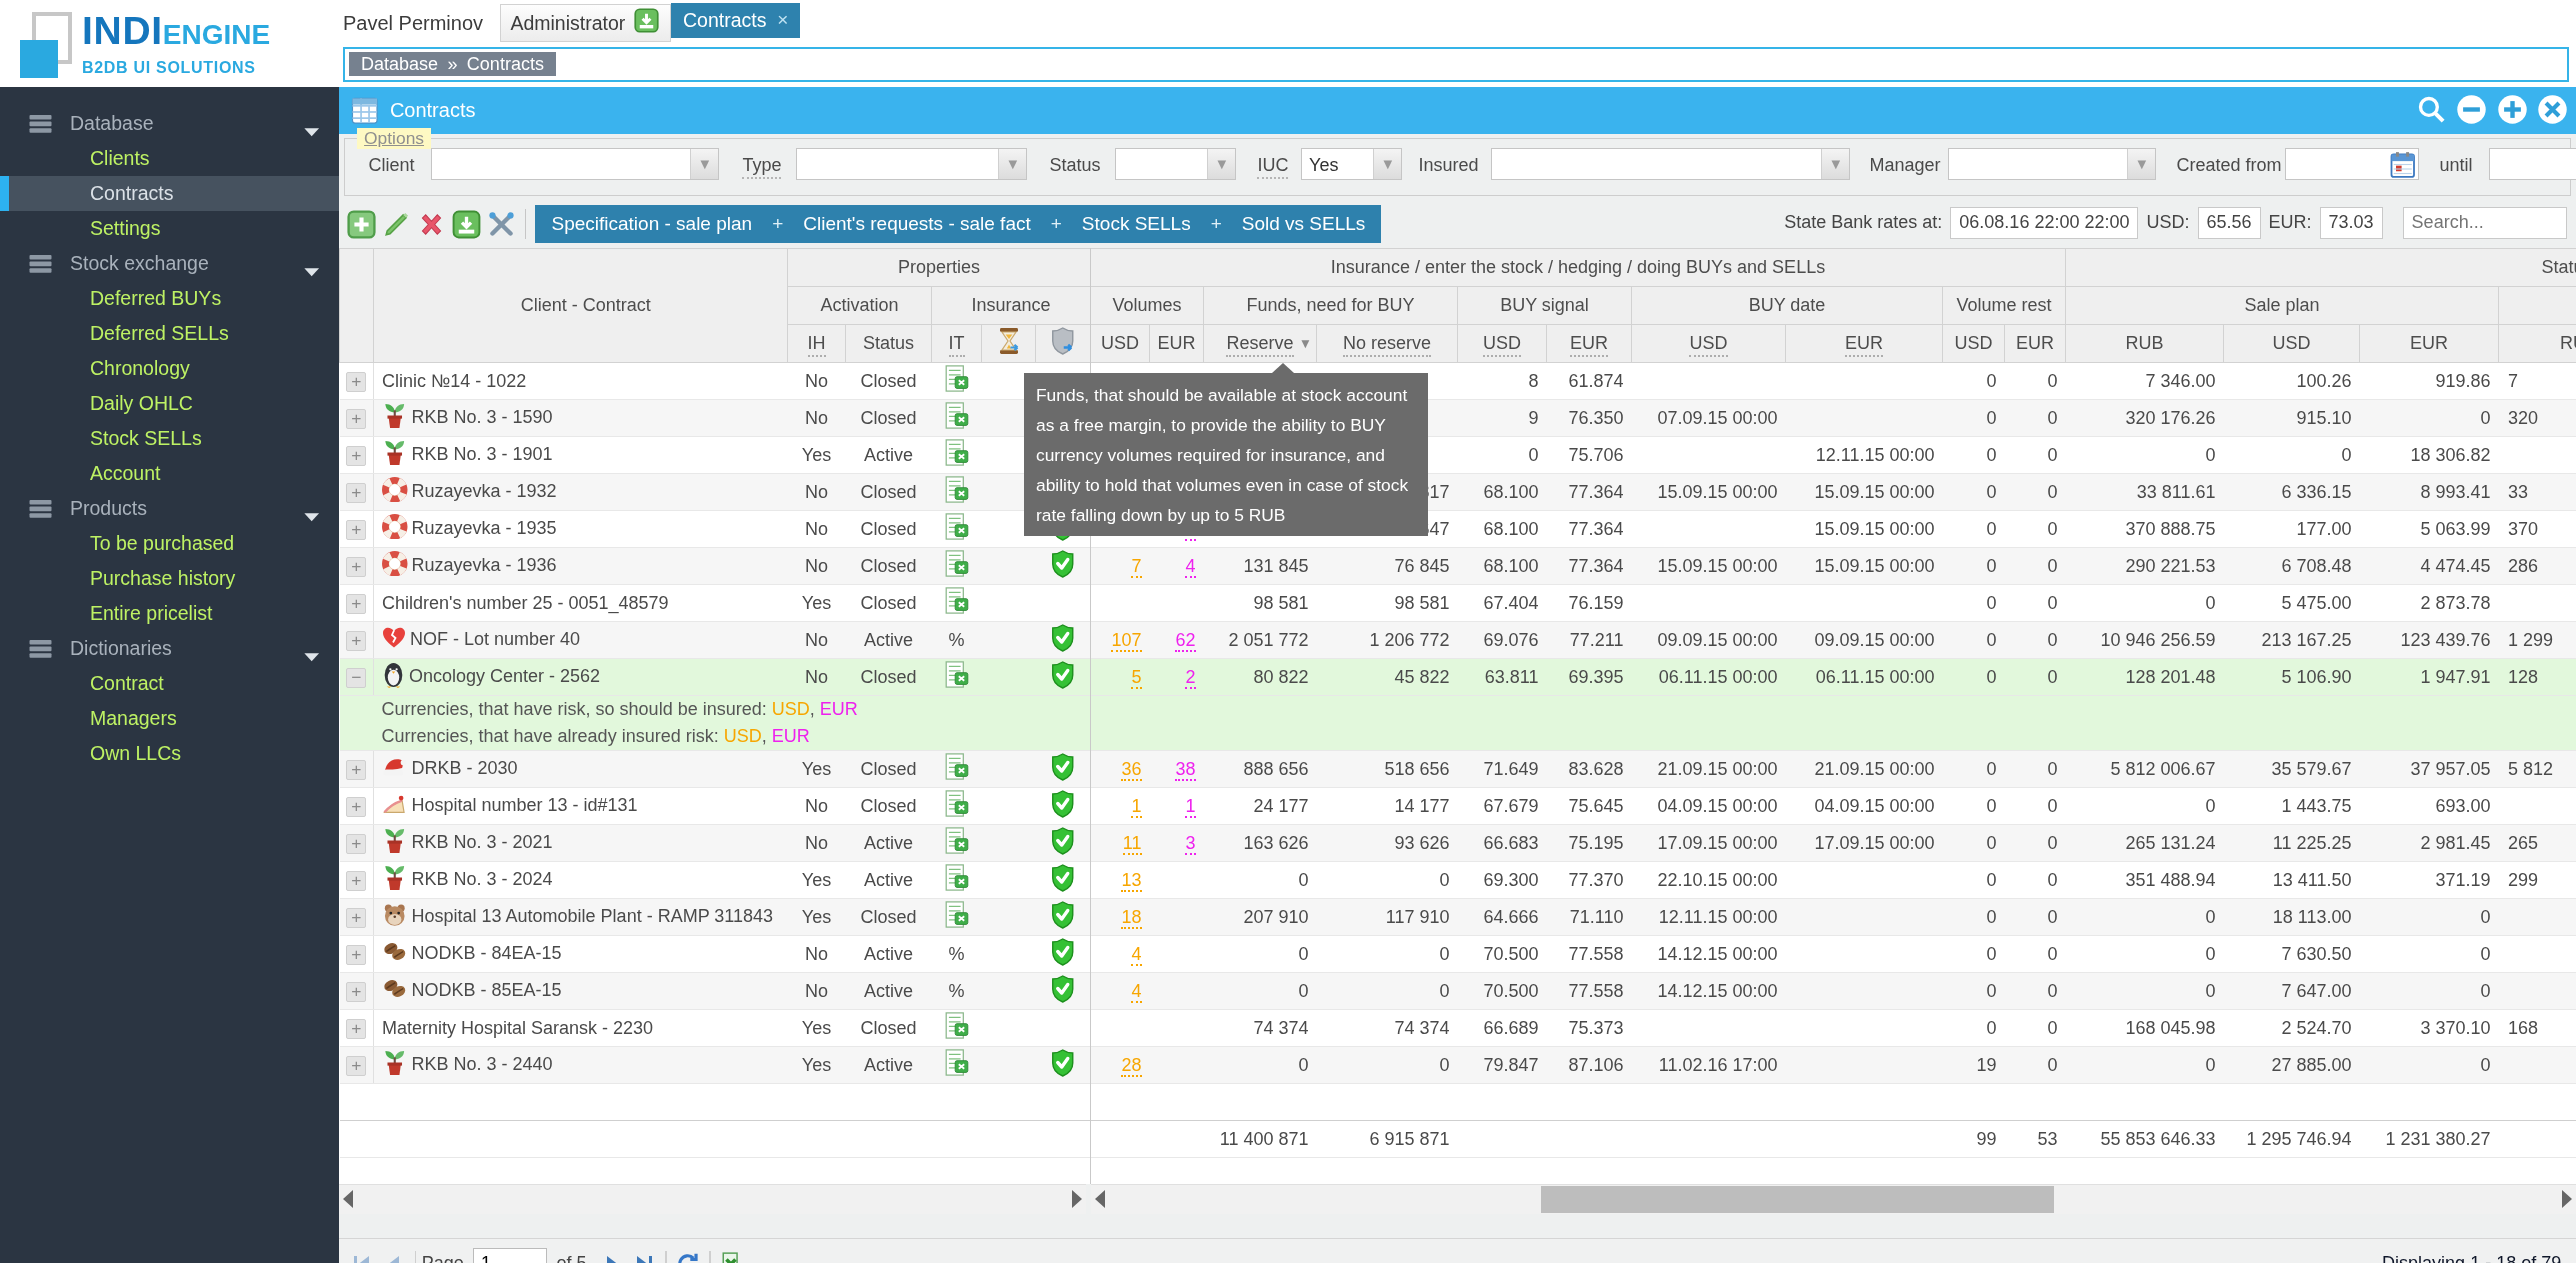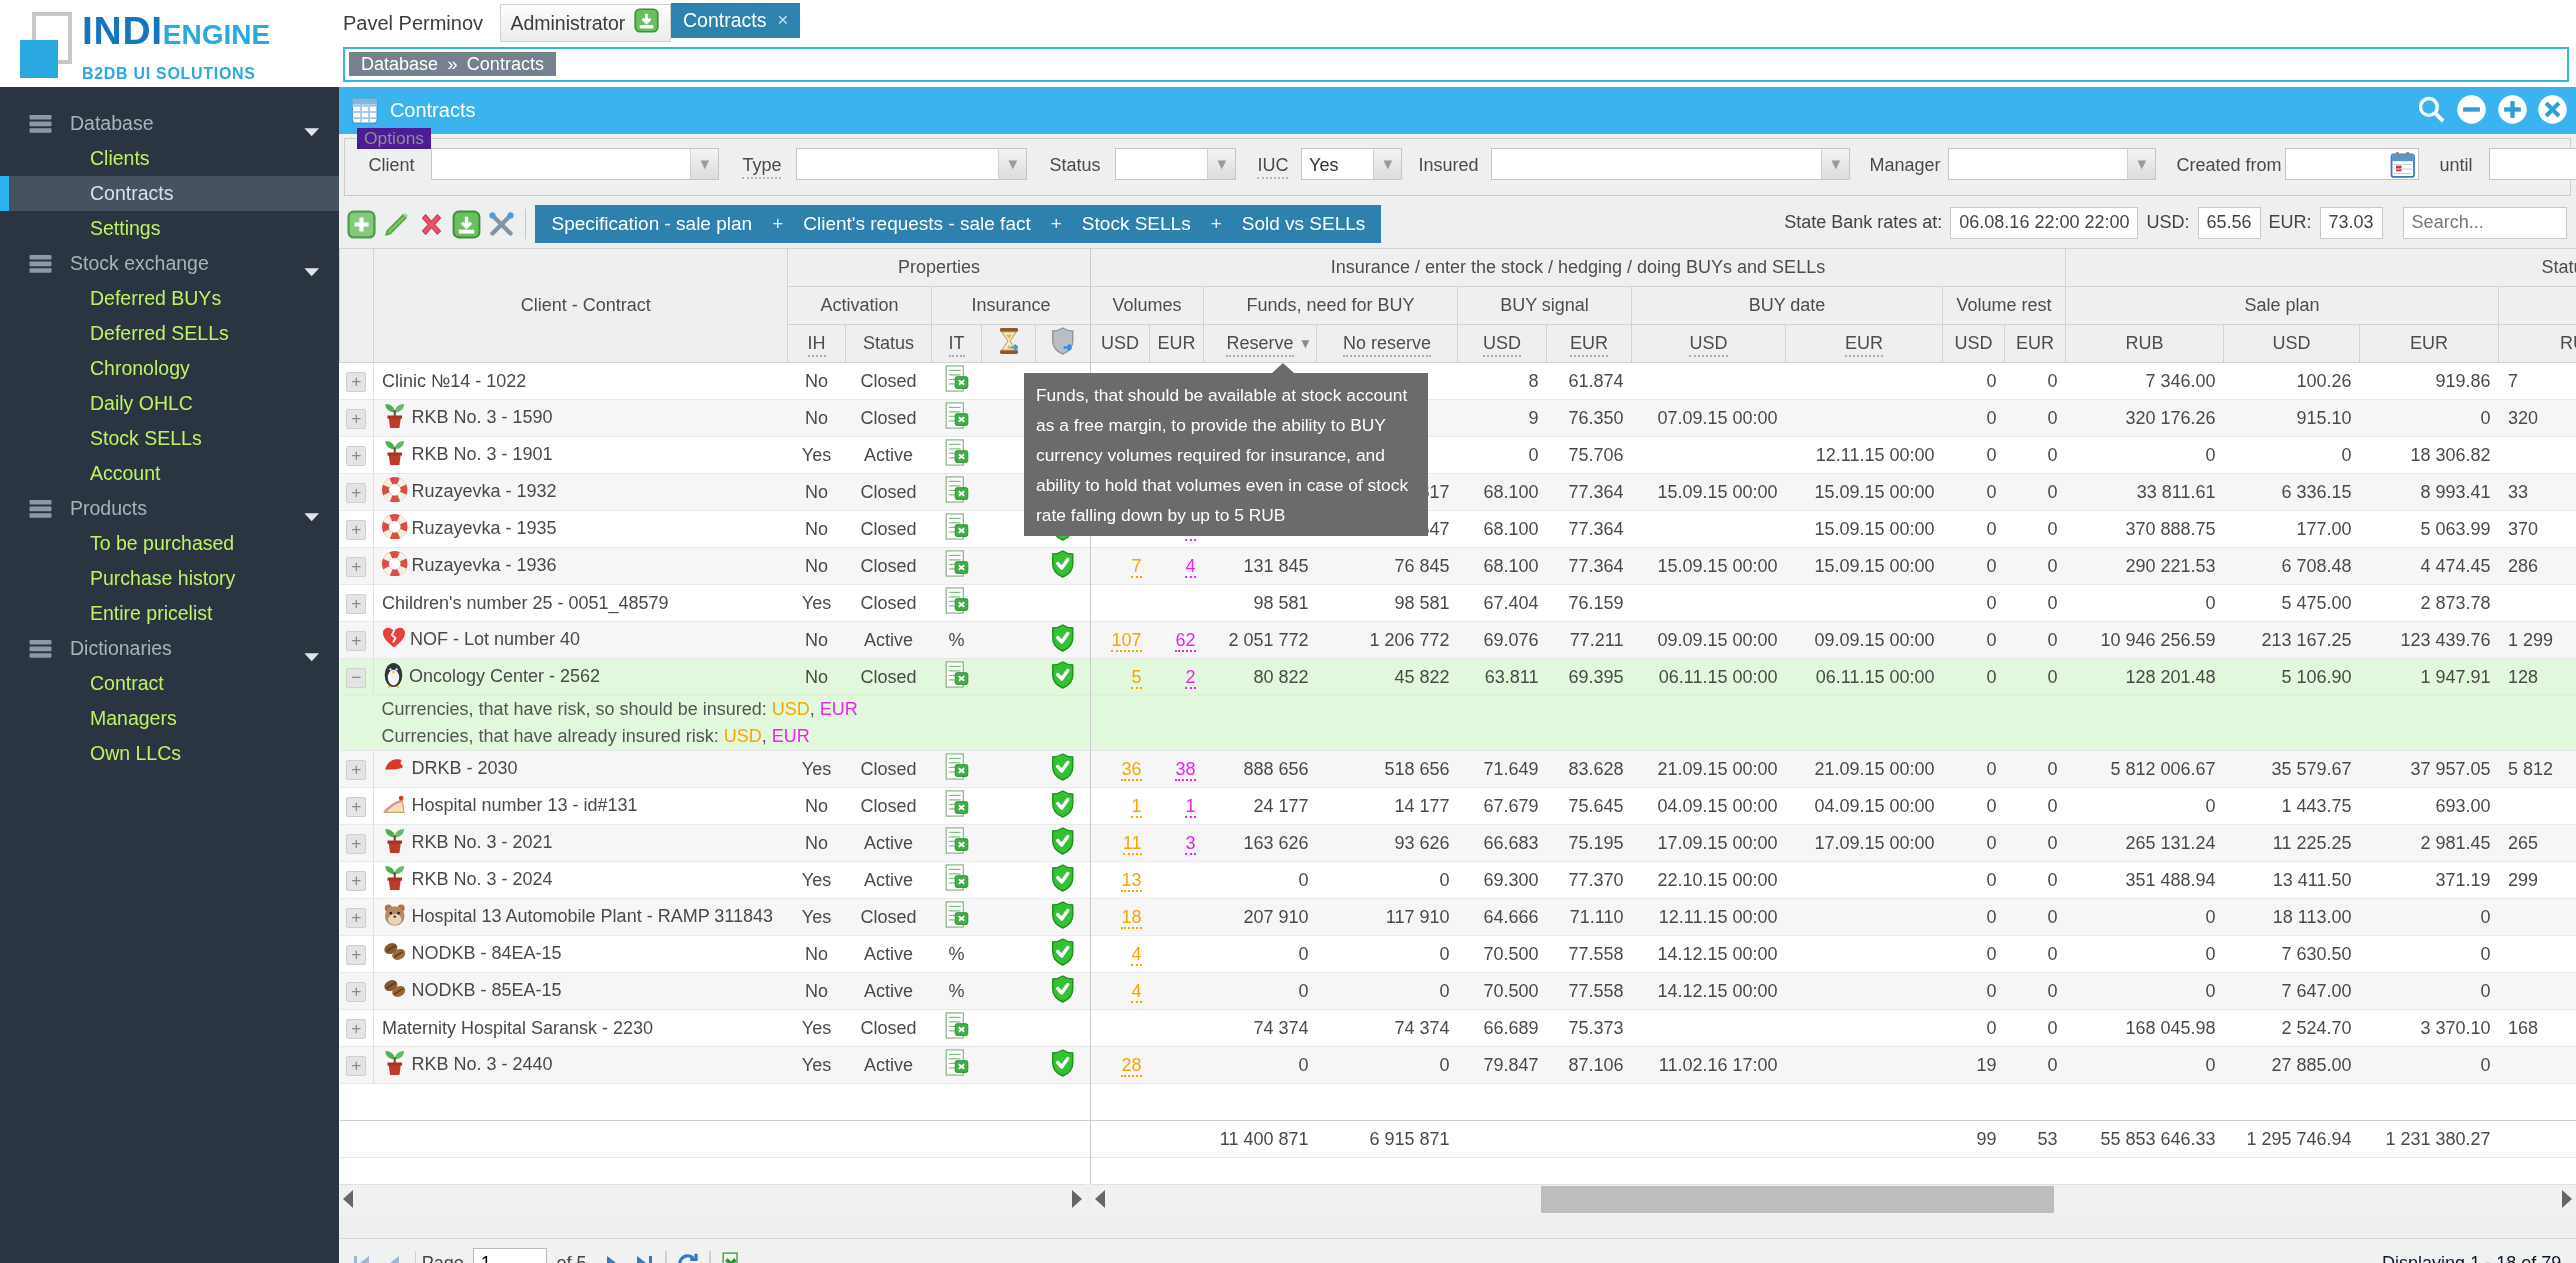--- a/index.html
+++ b/index.html
@@ -7,21 +7,21 @@
     font-family:"Liberation Sans", sans-serif; color:#4a4a4a; }
 
   
   #topbar { position:absolute; left:0; top:0; width:2576px; height:87px; background:#fff; }
   #logo { position:absolute; left:12px; top:5.4px; width:322px; height:78px; }
   #logo .sq-gray { position:absolute; left:20px; top:6.7px; width:40px; height:52px; border:4px solid #c7c7c7; background:#fff; }
   #logo .sq-blue { position:absolute; left:8px; top:35px; width:38px; height:38px; background:#2aa9e0; }
   #logo .ltxt { position:absolute; left:70px; top:4px; }
   #logo .l1a { font-size:39px; font-weight:bold; color:#1576bd; letter-spacing:0.7px; }
   #logo .l1b { font-size:28px; font-weight:bold; color:#2aa9e0; }
-  #logo .l2 { font-size:16px; font-weight:bold; color:#2aa9e0; letter-spacing:0.7px; margin-top:12px; }
+  #logo .l2 { font-size:16px; font-weight:bold; color:#2aa9e0; letter-spacing:0.7px; margin-top:6px; }
   #user-name { position:absolute; left:343px; top:12px; font-size:20px; color:#3c3c3c; }
   #role-btn { position:absolute; left:500px; top:4px; height:38px; padding:0 9.4px; background:linear-gradient(#fdfdfd,#ececec);
     border:1.3px solid #d2d2d2; display:flex; align-items:center; gap:8px; font-size:19.5px; color:#3c3c3c; }
   #main-tab { position:absolute; left:671px; top:2.7px; height:35px; padding:0 12px; background:#2e82ae; color:#fff;
     display:flex; align-items:center; gap:10.7px; font-size:19.5px; }
   #main-tab .x { color:#bfe2f2; font-size:19px; }
   #crumb-bar { position:absolute; left:343px; top:47px; right:6.7px; height:35px; background:#fff; border:2px solid #35b4e8; }
   #crumb-chip { position:absolute; left:4px; top:3.4px; height:24px; background:#76818f; color:#fff; font-size:18px;
     display:flex; align-items:center; gap:9.4px; padding:0 12px; }
 
@@ -40,21 +40,21 @@
   #main { position:absolute; left:339px; top:87px; width:2237px; height:1177px; background:#eef0f0; }
   #panel-header { position:absolute; left:0; top:0; width:100%; height:47px; background:#3ab3ee; color:#fff;
     display:flex; align-items:center; font-size:20px; }
   #panel-header .ticon { margin-left:10.7px; display:flex; }
   #panel-header .ptitle { margin-left:10.7px; }
   #panel-tools { position:absolute; right:8px; top:7.4px; display:flex; gap:9.4px; }
   #panel-tools span { display:flex; cursor:pointer; }
 
   
   #options { position:absolute; left:5.4px; top:51px; right:5.4px; height:58px; border:1.3px solid #cdcdcd; }
-  #options .legend { position:absolute; left:12px; top:-10.7px; background:#4c1d95; padding:0 6.7px; color:#8f8f8f; font-size:17.4px; }
+  #options .legend { position:absolute; left:12px; top:-10.7px; background:#fef9c3; padding:0 6.7px; color:#8f8f8f; font-size:17.4px;text-decoration:underline; }
   .opt-row { position:absolute; left:0; top:0; width:100%; height:100%; }
   .opt-label { position:absolute; top:16px; font-size:18px; color:#4a4a4a; white-space:nowrap; }
   .dotted { border-bottom:2px dotted #b5b5b5; padding-bottom:1.3px; }
   .combo { position:absolute; top:9.4px; height:32px; background:#fff; border:1.3px solid #c5c5c5; display:flex; }
   .combo .val { flex:1; font-size:18px; padding:5.4px 6.7px; color:#333; overflow:hidden; }
   .combo .trig { width:28px; border-left:1.3px solid #d0d0d0; background:linear-gradient(#f4f4f4,#dcdcdc);
     display:flex; align-items:center; justify-content:center; color:#9a9a9a; font-size:14.8px; }
   .combo .cal { width:31px; display:flex; align-items:center; justify-content:center; background:#fff; }
 
   

